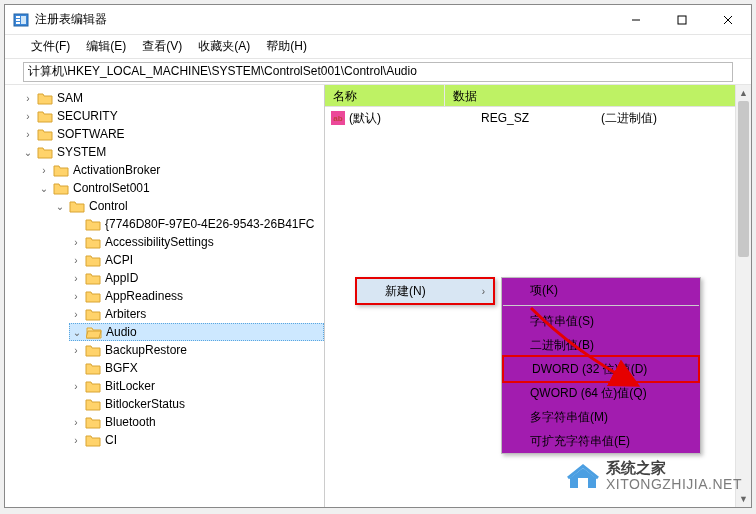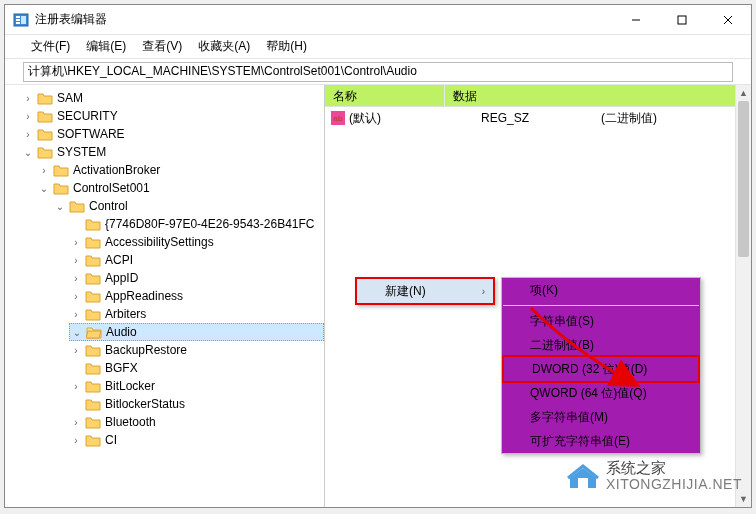--- a/index.html
+++ b/index.html
@@ -39,21 +39,21 @@
 .ctxitem { height:24px; display:flex; align-items:center; padding:0 24px 0 28px; cursor:pointer; position:relative; }
 .ctxitem:hover, .ctxitem.hot { background:#d8e6f3; }
 .ctxitem .sub { position:absolute; right:8px; font-size:10px; color:#555; }
 .ctxmenu.menu2 { left:176px; top:170px; width:200px; }
 .ctxmenu.menu2 .ctxitem.hl { border:2px solid #e60000; margin:-2px 0; height:28px; }
 .sep { height:1px; background:#ccc; margin:3px 1px; }
 .arrow { position:absolute; left:200px; top:195px; z-index:60; pointer-events:none; }
 .watermark { position:absolute; right:14px; bottom:22px; display:flex; align-items:center; gap:6px; opacity:.85; z-index:40; }
 .watermark .wmicon { width:34px; height:30px; }
 .watermark .wmtext { display:flex; flex-direction:column; line-height:1.15; }
-.watermark .big { font-size:15px; font-weight:normal; color:#222; }
+.watermark .big { font-size:15px; font-weight:bold; color:#222; }
 .watermark .small { font-size:14px; color:#666; letter-spacing:.5px; }
 .scrollbar { position:absolute; right:0; top:0; bottom:0; width:16px; background:#f1f1f1; border-left:1px solid #e3e3e3; display:flex; flex-direction:column; }
 .sbbtn { height:16px; display:flex; align-items:center; justify-content:center; color:#666; font-size:9px; }
 .sbtrack { flex:1; position:relative; }
 .sbthumb { position:absolute; left:2px; right:2px; top:0; height:40%; background:#c7c7c7; border-radius:2px; }
 </style>
 </head>
 <body>
 
 <div class="window">

